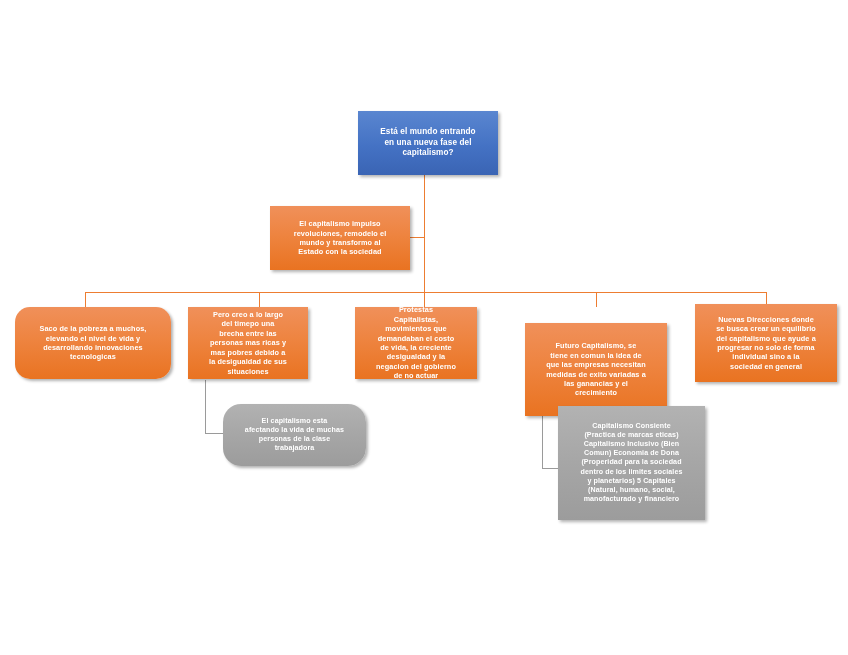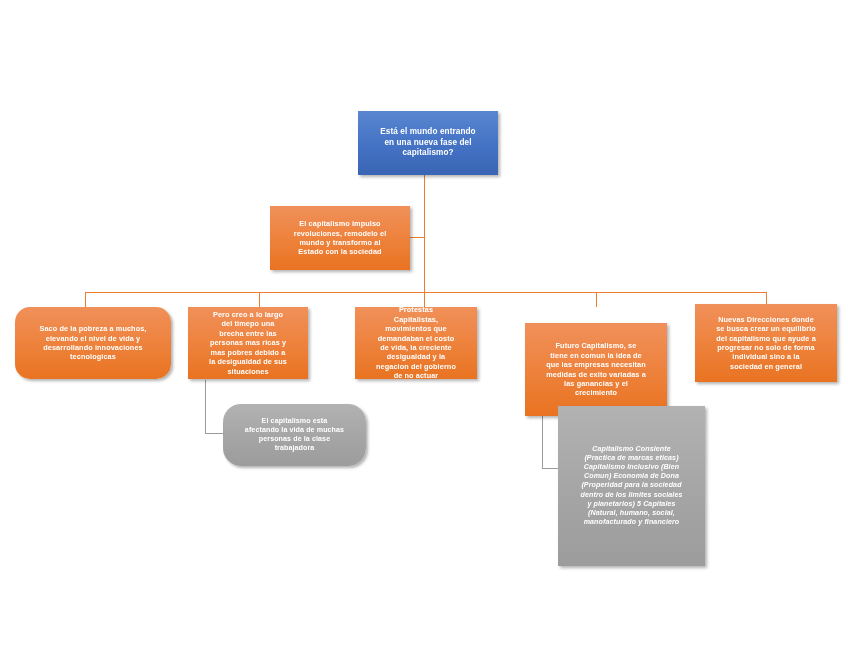--- a/index.html
+++ b/index.html
@@ -118,17 +118,17 @@
   </div>
 
   <div class="node node-orange" style="left:695px; top:304px; width:142px; height:78px;">
     <span class="node-text">Nuevas Direcciones donde se busca crear un equilibrio del capitalismo que ayude a progresar no solo de forma individual sino a la sociedad en general</span>
   </div>
 
   <div class="node node-gray" style="left:223px; top:404px; width:143px; height:62px;border-radius:18px;">
     <span class="node-text">El capitalismo esta afectando la vida de muchas personas de la clase trabajadora</span>
   </div>
 
-  <div class="node node-gray" style="left:558px; top:406px; width:147px; height:160px;font-style:italic;">
+  <div class="node node-gray" style="left:558px; top:406px; width:147px; height:114px;">
     <span class="node-text">Capitalismo Consiente (Practica de marcas eticas) Capitalismo Inclusivo (Bien Comun) Economia de Dona (Properidad para la sociedad dentro de los limites sociales y planetarios) 5 Capitales (Natural, humano, social, manofacturado y financiero</span>
   </div>
 
 </div>
 
 </body></html>

